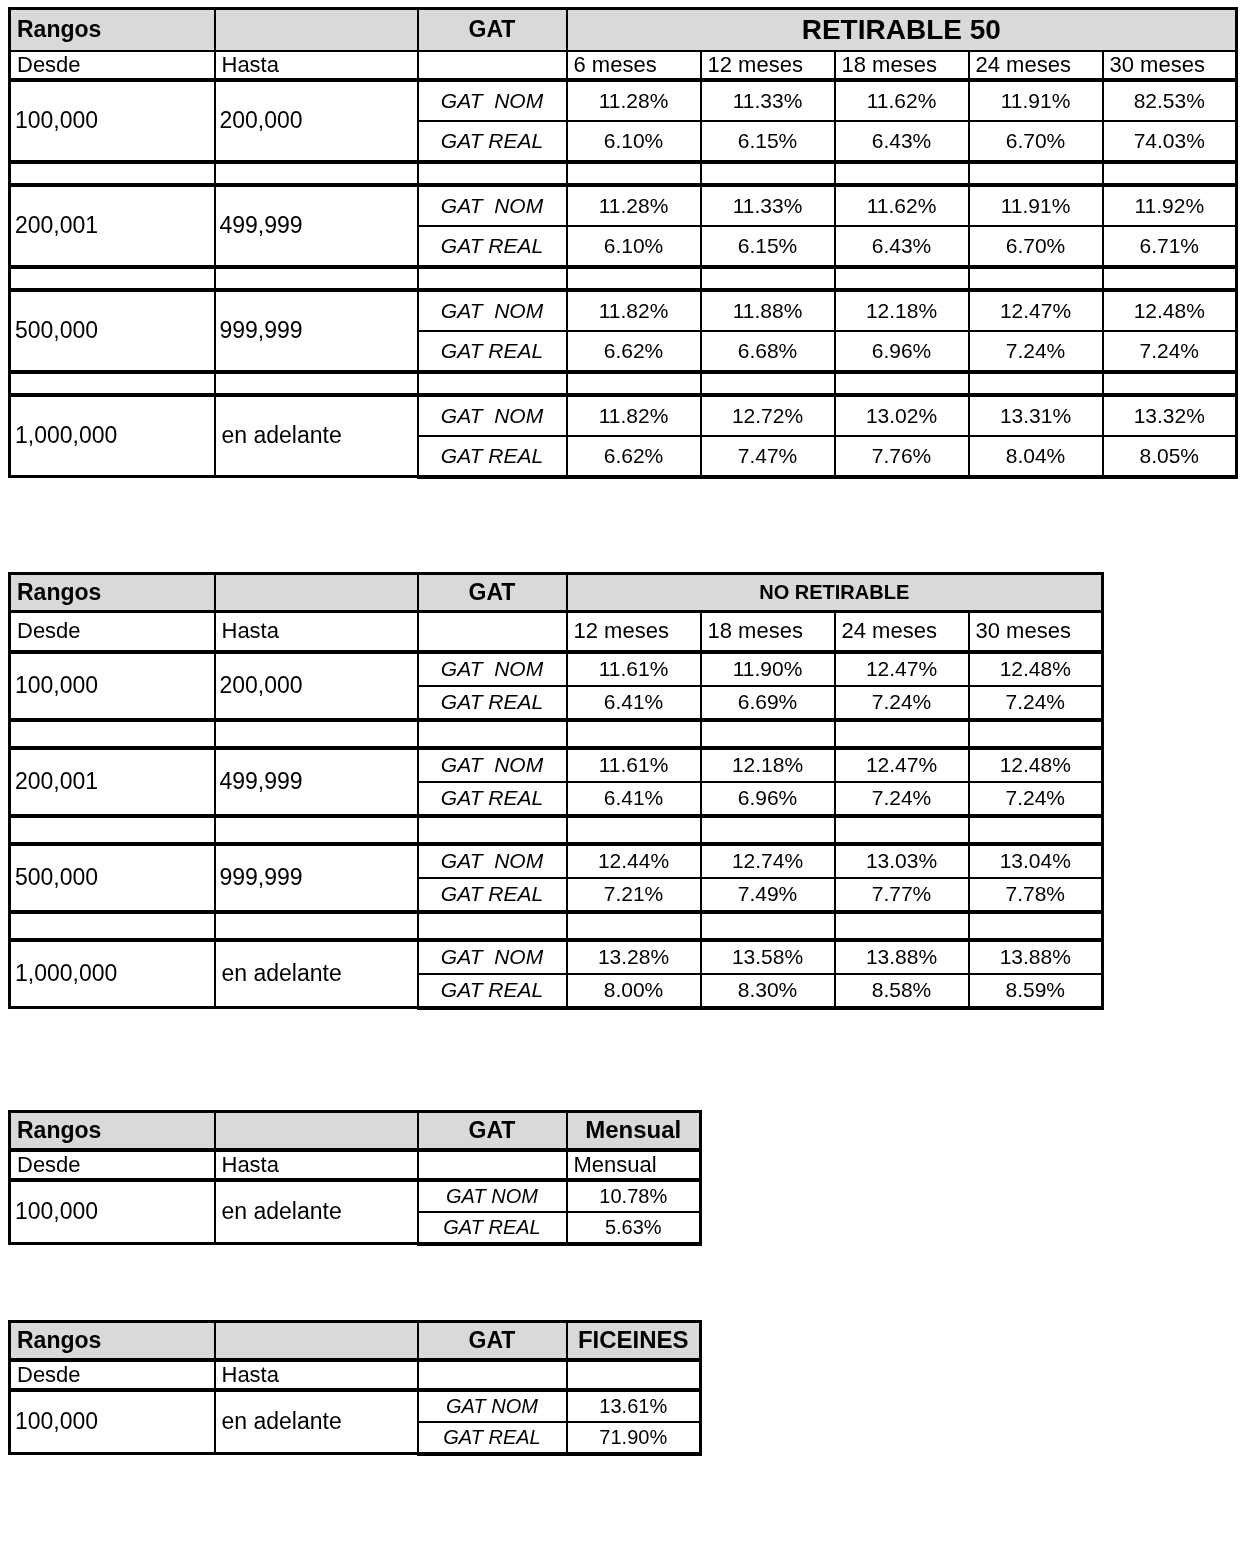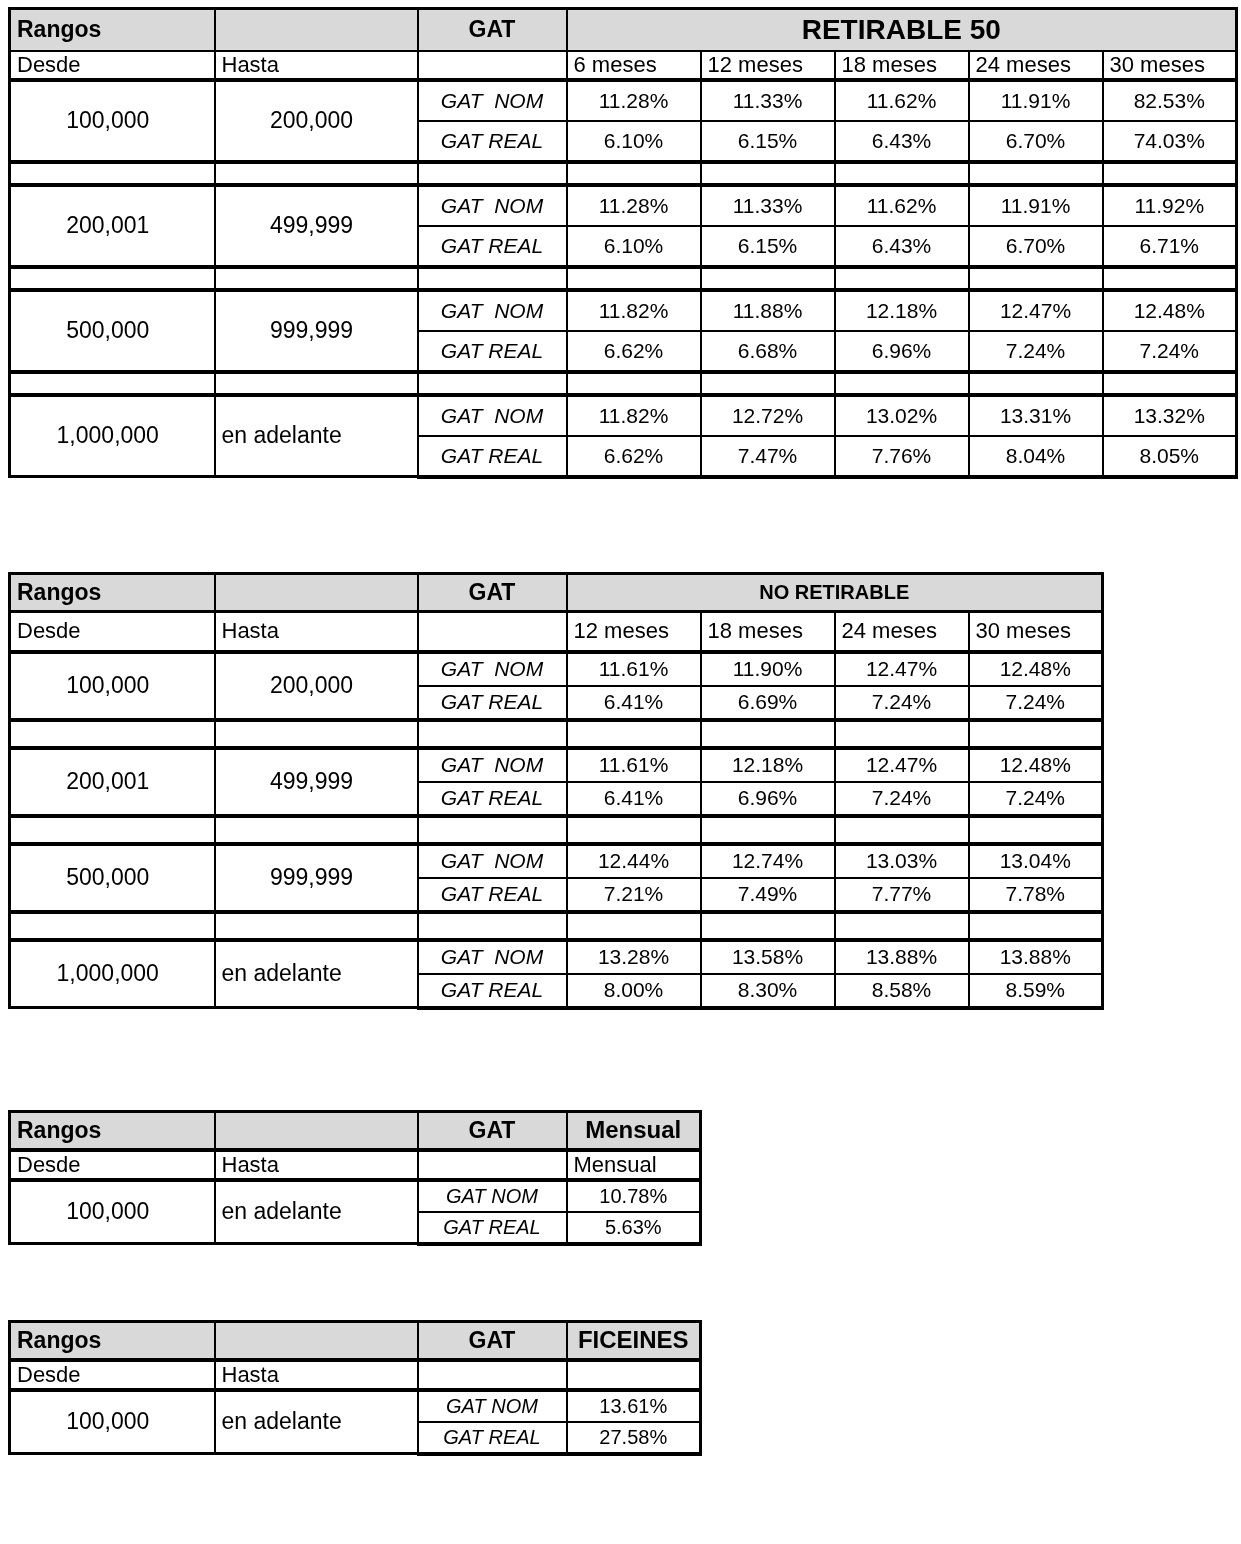--- a/index.html
+++ b/index.html
@@ -50,21 +50,21 @@
     background: #d9d9d9;
     font-weight: bold;
     font-size: 23px;
   }
   .ttl { font-size: 28px; }
   #slot-no-retirable .ttl { font-size: 20px; }
   #slot-mensual .ttl, #slot-ficeines .ttl { font-size: 24px; }
 
   .center { text-align: center; }
   .left   { text-align: left; padding-left: 6px; }
-  .right  { text-align: center; padding-right: 13px; }
+  .right  { text-align: left; padding-right: 13px; }
 
   .sub  { font-size: 22px; }
   .rng  { font-size: 23px; }
   .glbl { font-size: 21px; text-align: center; white-space: pre; font-style: italic; }
   .val  { font-size: 21px; text-align: center; }
   #slot-mensual .glbl, #slot-ficeines .glbl,
   #slot-mensual .val,  #slot-ficeines .val { font-size: 20px; }
 
   
   tr.row-sub td    { border-bottom-width: 4px; }
@@ -422,19 +422,19 @@
             <td class="sub left"></td>
           </tr>
           <tr class="row-nom">
             <td class="rng right" rowspan="2">100,000</td>
             <td class="rng left" rowspan="2">en adelante</td>
             <td class="glbl">GAT NOM</td>
             <td class="val">13.61%</td>
           </tr>
           <tr class="row-real">
             <td class="glbl">GAT REAL</td>
-            <td class="val">27.58%</td>
+            <td class="val">71.90%</td>
           </tr>
         </tbody>
       </table>
     </div>
 
 </div>
 
 </body></html>

